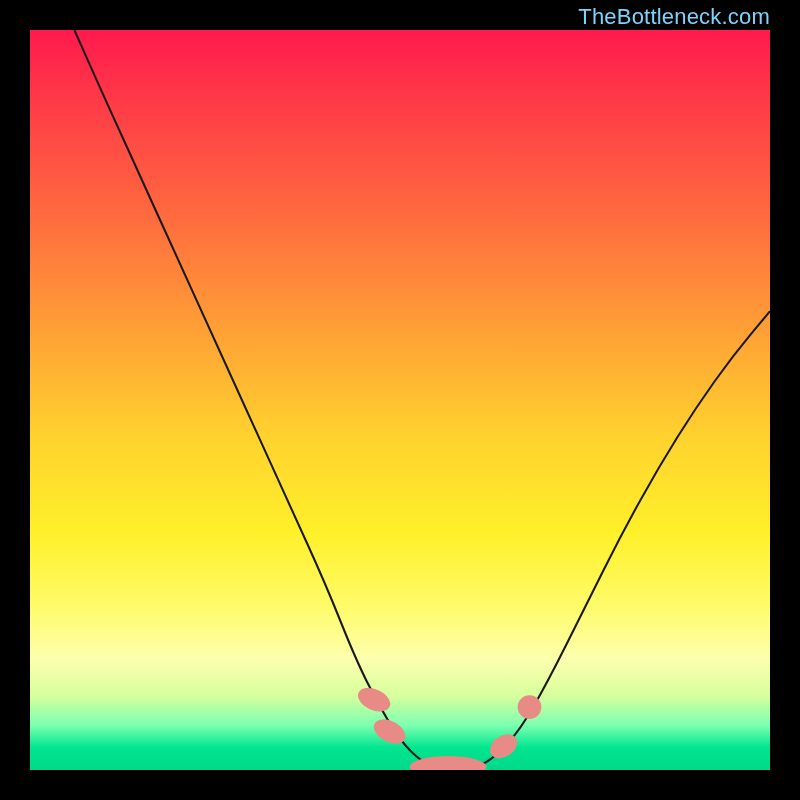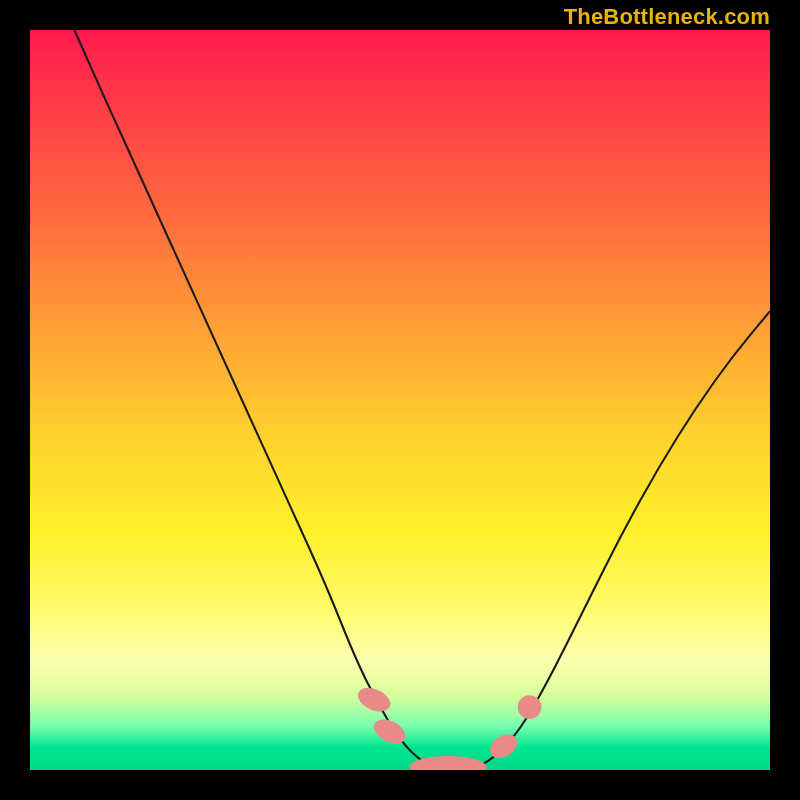--- a/index.html
+++ b/index.html
@@ -37,23 +37,23 @@
       #d6ff9c 90%,
       #7bffb0 94%,
       #00e58f 97%,
       #00d98a 100%
     );
   }
   .watermark {
     position: absolute;
     top: 4px;
     right: 30px;
-    color: #eab308;
+    color: #7dd3fc;
     font-size: 22px;
-    font-weight: 700;
+    font-weight: 400;
     letter-spacing: 0.2px;
     white-space: nowrap;
   }
   svg.curve {
     position: absolute;
     top: 0;
     left: 0;
     width: 740px;
     height: 740px;
   }

